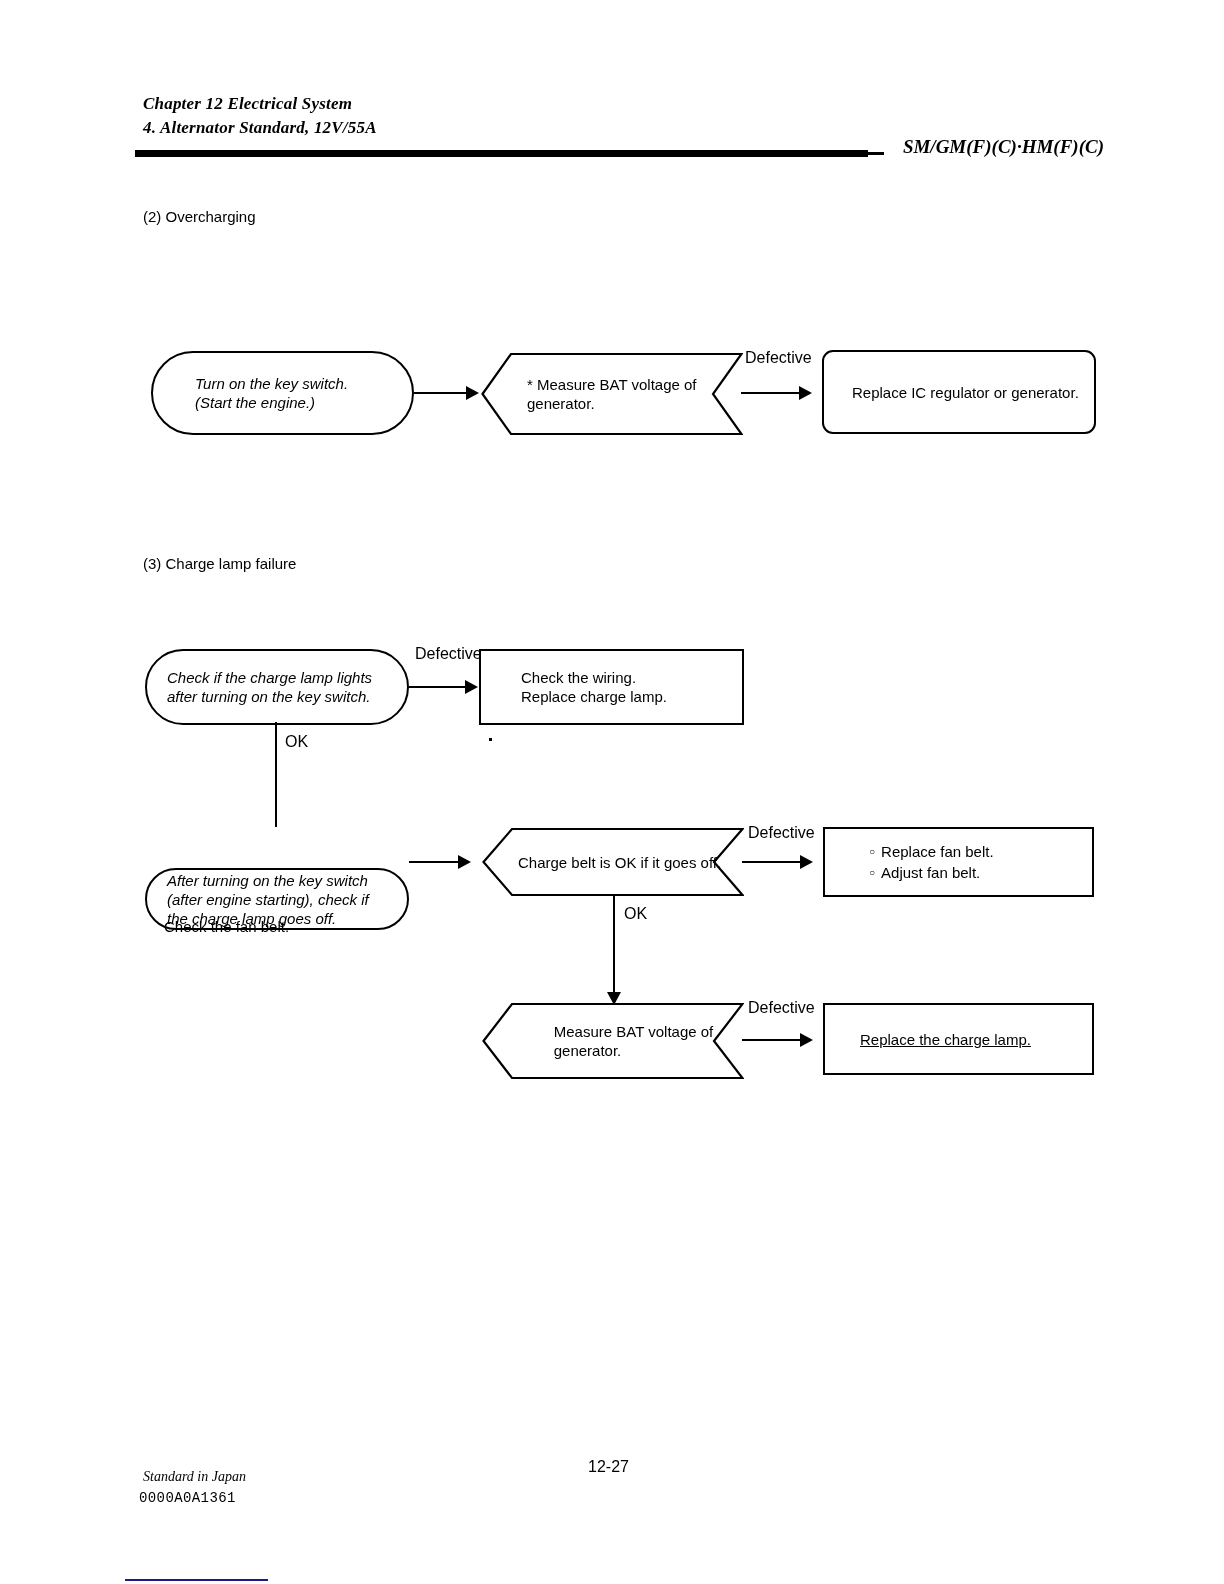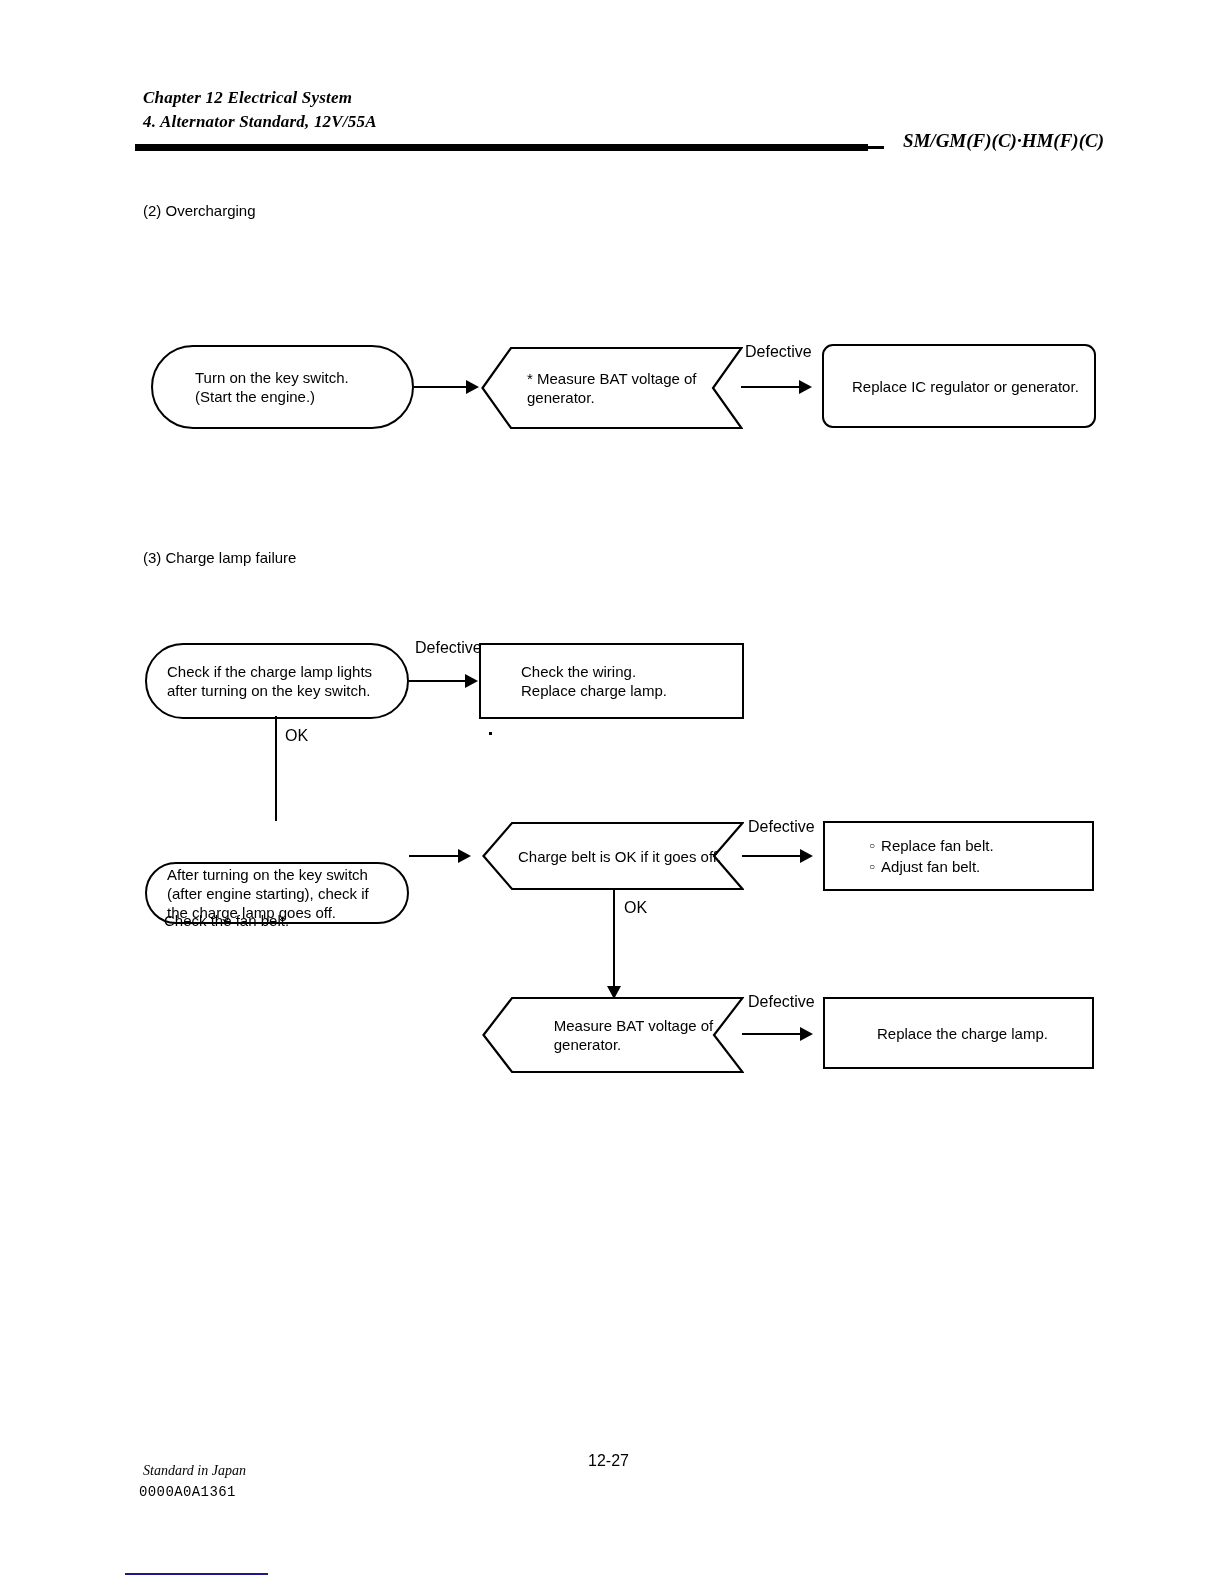--- a/index.html
+++ b/index.html
@@ -12,20 +12,21 @@
     height: 1584px;
     position: relative;
     font-family: "Liberation Sans", sans-serif;
     color: #000000;
     overflow: hidden;
   }
 
   .page {
     position: absolute;
     inset: 0;
+    margin-top: 6px;
   }
 
   
   .hdr-title {
     position: absolute;
     left: 143px;
     top: 86px;
     font-family: "Liberation Serif", serif;
     font-weight: bold;
     font-style: italic;
@@ -85,21 +86,21 @@
     font-size: 15px;
     line-height: 19px;
     white-space: pre-line;
   }
 
   
   .stadium {
     border: 2px solid #000;
     border-radius: 999px;
   }
-  .stadium .txt { padding-left: 42px; }
+  .stadium .txt { padding-left: 42px; font-style: italic; }
 
   
   .rect { border: 2px solid #000; }
   .rect .txt { padding-left: 28px; }
 
   
   .hex { }
   .hex > svg {
     position: absolute;
     inset: 0;
@@ -305,21 +306,21 @@
     </svg>
     <span class="txt" style="padding-left:41px;">Measure BAT voltage of
 generator.</span>
   </div>
 
   <div class="edge-label" style="left:748px; top:993px;">Defective</div>
   <div class="hline" style="left:742px; top:1033px; width:58px;"></div>
   <div class="arrow-r" style="left:800px; top:1027px;"></div>
 
   <div class="shape rect" style="left:823px; top:997px; width:271px; height:72px;">
-    <span class="txt" style="padding-left:52px;">Replace the charge lamp.</span>
+    <span class="txt" style="padding-left:35px;text-decoration:underline;">Replace the charge lamp.</span>
   </div>
 
   <div class="footer-print">Standard in Japan</div>
   <div class="footer-code">0000A0A1361</div>
   <div class="footer-pageno">12-27</div>
   <div class="bottom-mark"></div>
 
 </div>
 
 </body></html>

